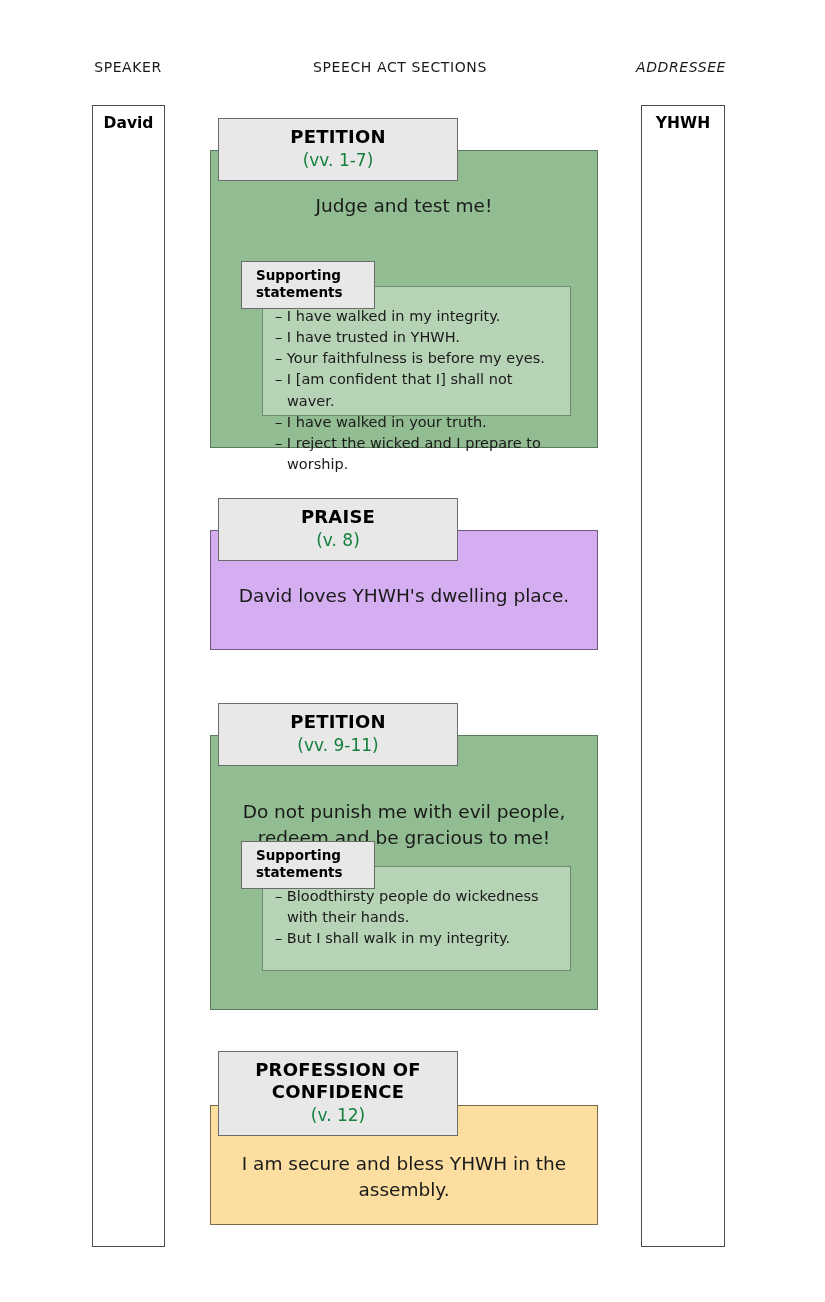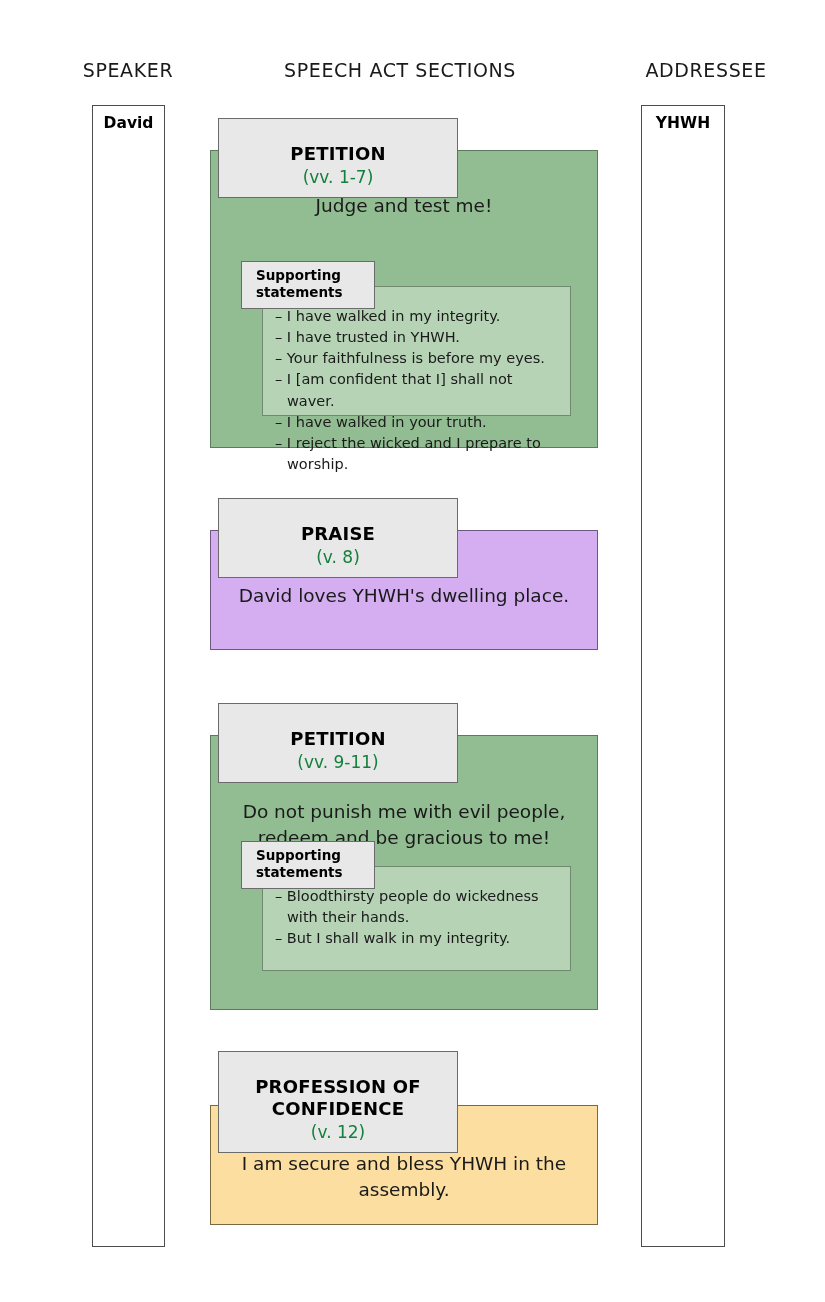--- a/index.html
+++ b/index.html
@@ -13,28 +13,28 @@
     position: relative;
     font-family: "DejaVu Sans", "Liberation Sans", sans-serif;
     color: #1a1a1a;
     overflow: hidden;
   }
 
   
   .col-header {
     position: absolute;
     text-align: center;
-    font-size: 19px;
+    font-size: 14px;
     letter-spacing: 0.6px;
     color: #1a1a1a;
     white-space: nowrap;
   }
   #hdr-speaker   { left: 28px;  top: 59px; width: 200px; }
   #hdr-sections  { left: 250px; top: 59px; width: 300px; }
-  #hdr-addressee { left: 606px; top: 59px; width: 200px; }
+  #hdr-addressee { left: 581px; top: 59px; width: 200px; font-style: italic; }
 
   
   .participant-col {
     position: absolute;
     top: 105px;
     height: 1142px;
     background: #ffffff;
     border: 1.4px solid #4d4d4d;
     box-sizing: border-box;
     padding-left: 12px;
@@ -71,21 +71,21 @@
 
   
   .tab {
     position: absolute;
     left: 7px;
     width: 240px;
     background: #e8e8e8;
     border: 1.3px solid #6b6b6b;
     box-sizing: border-box;
     text-align: center;
-    padding: 24px 4px 9px 4px;
+    padding: 7px 4px 9px 4px;
     z-index: 5;
   }
   .tab-title {
     display: block;
     font-size: 18px;
     font-weight: bold;
     color: #000000;
     line-height: 1.22;
     letter-spacing: 0.2px;
   }

